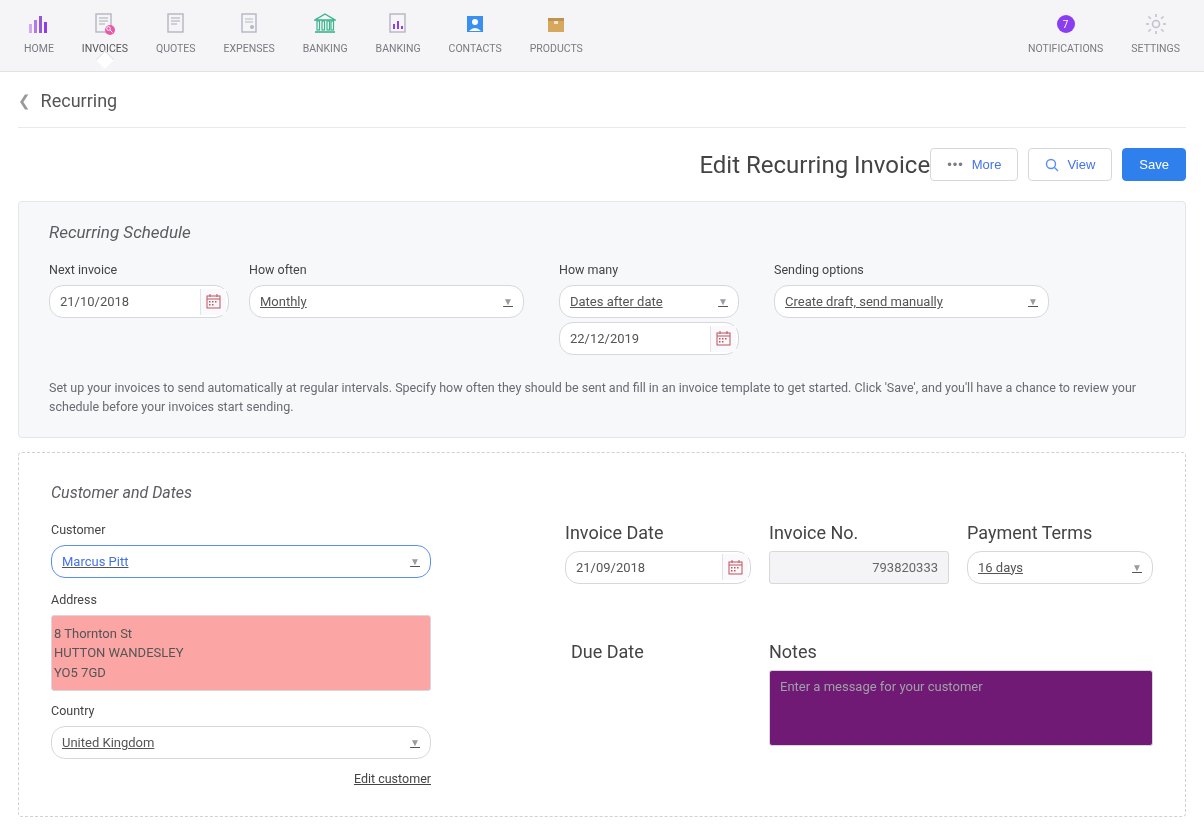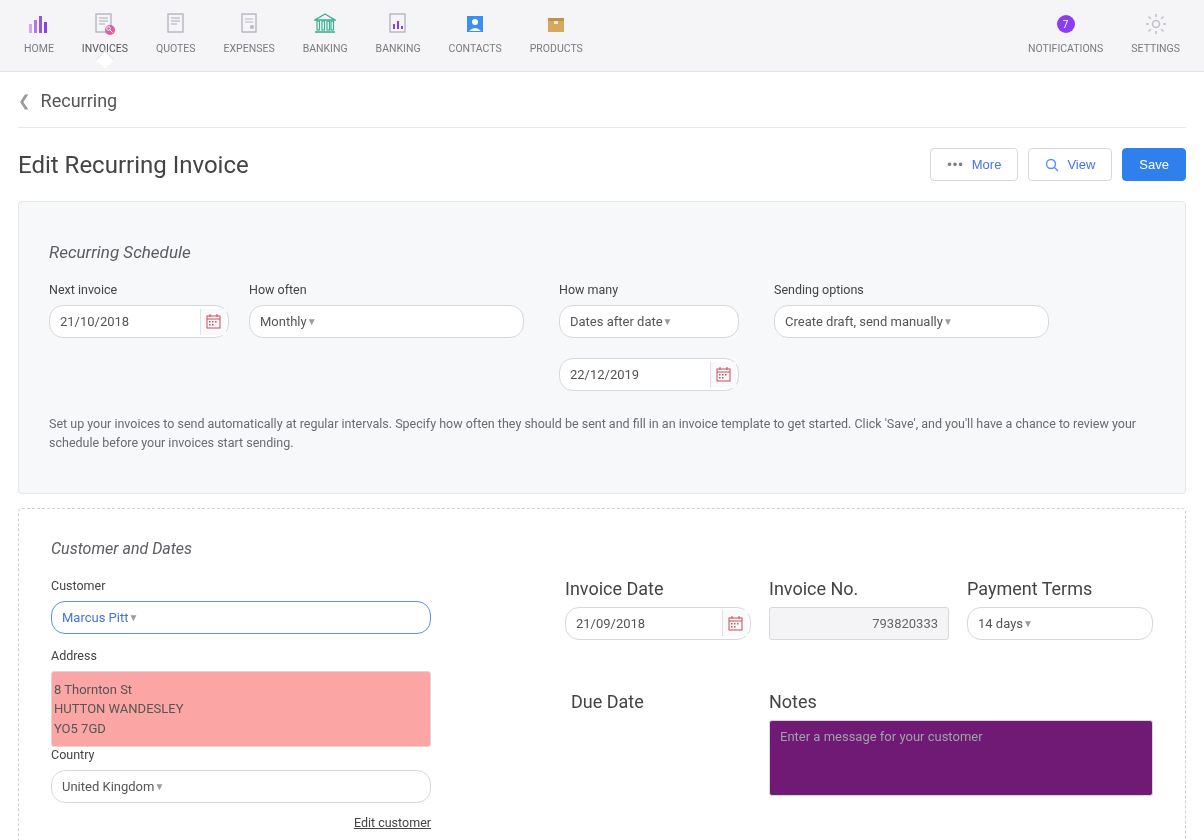--- a/index.html
+++ b/index.html
@@ -67,21 +67,21 @@
   align-items: center;
   gap: 10px;
   font-size: 18px;
   color: #555;
   padding-bottom: 16px;
   border-bottom: 1px solid #e9e9ec;
 }
 .chev { color: #999; font-size: 15px; }
 .header-row {
   display: flex;
-  justify-content: space-between;
+  justify-content: flex-end;
   align-items: center;
   padding: 20px 0;
 }
 .page-title {
   font-size: 24px;
   font-weight: 400;
   color: #444;
 }
 .actions { display: flex; gap: 10px; }
 .btn {
@@ -100,21 +100,21 @@
 }
 .btn.primary {
   background: #2f80ed;
   border-color: #2f80ed;
   color: #fff;
 }
 .panel {
   border: 1px solid #e4e6eb;
   border-radius: 4px;
   background: #f7f8fa;
-  padding: 40px 30px;
+  padding: 20px 30px;
 }
 .panel h2 {
   font-style: italic;
   font-weight: 400;
   font-size: 17px;
   color: #5b5b62;
   margin-bottom: 20px;
 }
 .field-row { display: flex; gap: 20px; margin-bottom: 4px; }
 .fld label {
@@ -138,21 +138,21 @@
 .date-input {
   justify-content: space-between;
 }
 .date-input .cal-icon {
   width: 26px; height: 26px;
   display: flex; align-items: center; justify-content: center;
   background: #fafafc;
   border-left: 1px solid #e1e1e6;
   margin-right: -8px;
 }
-.select { justify-content: flex-start; cursor: pointer; }
+.select { justify-content: space-between; cursor: pointer; text-decoration: underline; }
 .select .caret { color: #9b9ba3; font-size: 10px; }
 .help {
   font-size: 12.5px;
   color: #6a6a72;
   line-height: 1.5;
   margin-top: 24px;
 }
 .dashed-panel {
   border: 1px dashed #cfd1d8;
   border-radius: 4px;
@@ -403,21 +403,21 @@
           <span class="caret">▼</span>
         </div>
       </div>
 
       <div class="fld" style="margin-left:15px;width:180px">
         <label>How many</label>
         <div class="select">
           <span class="val">Dates after date</span>
           <span class="caret">▼</span>
         </div>
-        <div class="date-input" style="margin-top:20px">
+        <div class="date-input" style="margin-top:4px">
           <span>22/12/2019</span>
           <span class="cal-icon">
             <svg width="15" height="15" viewBox="0 0 15 15">
                 <rect x="1" y="2" width="13" height="12" fill="none" stroke="#c0505a" stroke-width="1"></rect>
                 <line x1="1" y1="5" x2="14" y2="5" stroke="#c0505a"></line>
                 <line x1="4" y1="0" x2="4" y2="3" stroke="#c0505a"></line>
                 <line x1="11" y1="0" x2="11" y2="3" stroke="#c0505a"></line>
                 <g fill="#c0505a">
                   <rect x="3" y="7" width="1.5" height="1.5"></rect>
                   <rect x="6" y="7" width="1.5" height="1.5"></rect>
@@ -448,21 +448,21 @@
     <div class="two-col">
       <div class="lcol">
         <div class="fld" style="margin-bottom:14px">
           <label>Customer</label>
           <div class="select blue">
             <span class="val">Marcus Pitt</span>
             <span class="caret">▼</span>
           </div>
         </div>
 
-        <div class="fld" style="margin-bottom:0">
+        <div class="fld" style="margin-bottom:12px">
           <label>Address</label>
           <div class="textarea">
             <div>8 Thornton St</div>
             <div>HUTTON WANDESLEY</div>
             <div>YO5 7GD</div>
           </div>
         </div>
 
         <div class="fld">
           <label>Country</label>
@@ -497,21 +497,21 @@
           </div>
         </div>
         <div class="rf" style="width:180px">
           <label>Invoice No.</label>
           <div class="right-input ro">793820333</div>
         </div>
 
         <div class="rf" style="width:186px">
           <label>Payment Terms</label>
           <div class="select">
-            <span class="val">14 days</span>
+            <span class="val">16 days</span>
             <span class="caret">▼</span>
           </div>
         </div>
         <div class="rf" style="width:180px">
           <label>Due Date</label>
         </div>
 
         <div class="rf" style="width:384px">
           <label>Notes</label>
           <div class="notes-ta">Enter a message for your customer</div>

